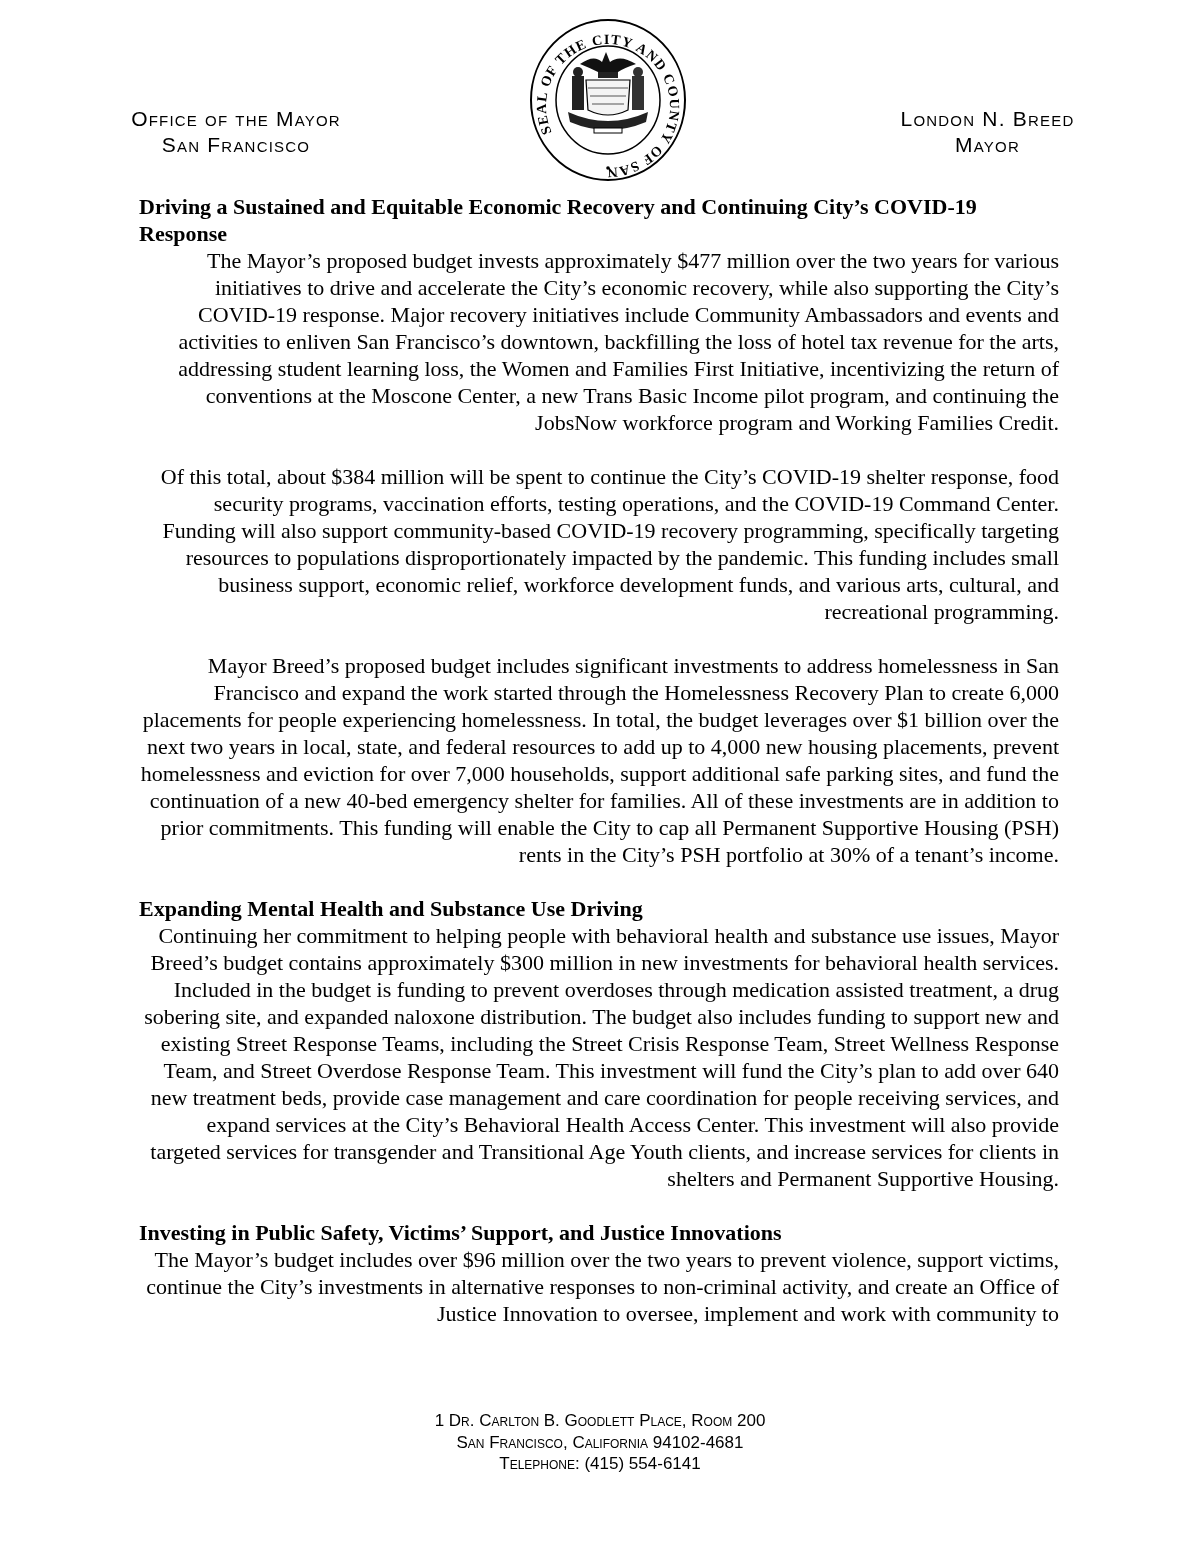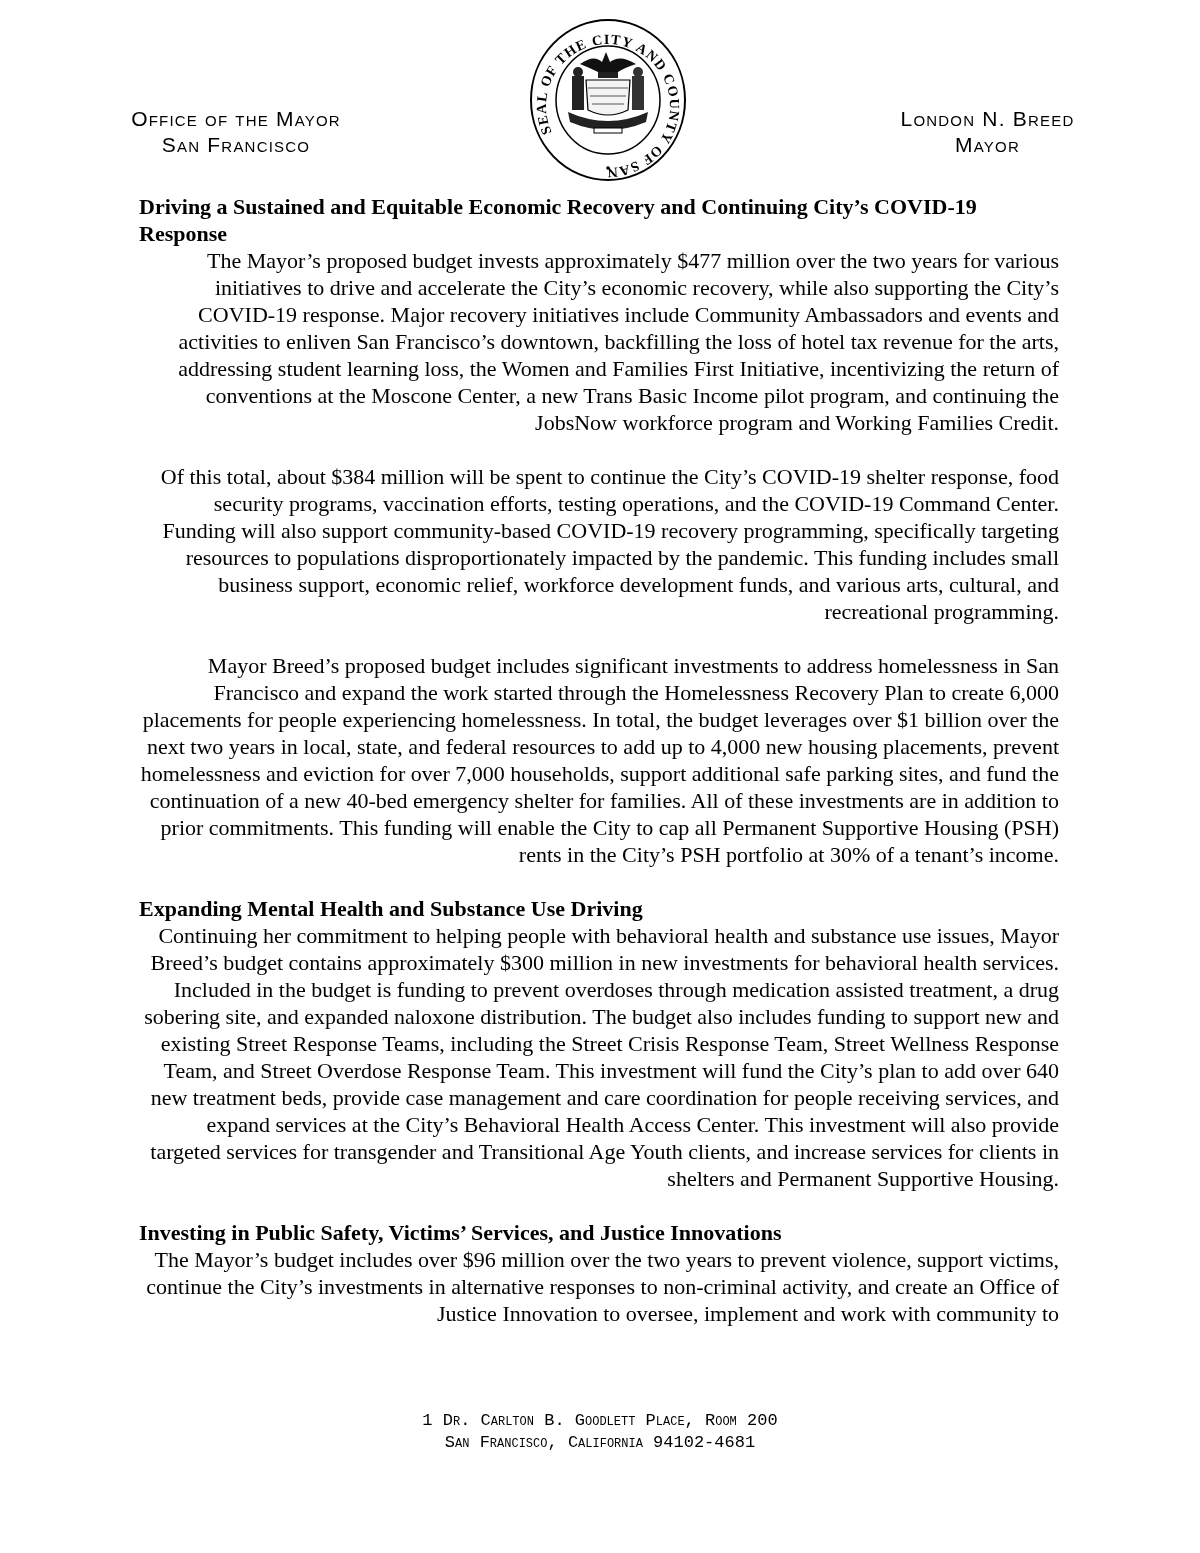--- a/index.html
+++ b/index.html
@@ -23,21 +23,21 @@
     font-family: "Liberation Serif", serif;
     font-size: 22px; line-height: 27px;
   }
   .section { margin: 0 0 27px 0; }
   .heading { font-weight: bold; margin: 0; }
   .para { margin: 0; text-align: right; }
   .para + .para { margin-top: 27px; }
 
   .footer {
     position: absolute; left: 0; top: 1410px; width: 1200px;
-    font-family: Liberation Mono, monospace;
+    font-family: Liberation Sans, sans-serif;
     font-size: 17px; line-height: 21.5px; text-align: center;
     font-variant: small-caps;
   }
   .footer-line { display: block; }
 </style>
 </head>
 <body>
 
 <div class="page">
 
@@ -84,23 +84,24 @@
       <p class="para">Of this total, about $384 million will be spent to continue the City’s COVID-19 shelter response, food security programs, vaccination efforts, testing operations, and the COVID-19 Command Center. Funding will also support community-based COVID-19 recovery programming, specifically targeting resources to populations disproportionately impacted by the pandemic. This funding includes small business support, economic relief, workforce development funds, and various arts, cultural, and recreational programming.</p>
     </div>
     <div class="section">
       <p class="para">Mayor Breed’s proposed budget includes significant investments to address homelessness in San Francisco and expand the work started through the Homelessness Recovery Plan to create 6,000 placements for people experiencing homelessness. In total, the budget leverages over $1 billion over the next two years in local, state, and federal resources to add up to 4,000 new housing placements, prevent homelessness and eviction for over 7,000 households, support additional safe parking sites, and fund the continuation of a new 40-bed emergency shelter for families. All of these investments are in addition to prior commitments. This funding will enable the City to cap all Permanent Supportive Housing (PSH) rents in the City’s PSH portfolio at 30% of a tenant’s income.</p>
     </div>
     <div class="section">
       <p class="heading">Expanding Mental Health and Substance Use Driving</p>
       <p class="para">Continuing her commitment to helping people with behavioral health and substance use issues, Mayor Breed’s budget contains approximately $300 million in new investments for behavioral health services. Included in the budget is funding to prevent overdoses through medication assisted treatment, a drug sobering site, and expanded naloxone distribution. The budget also includes funding to support new and existing Street Response Teams, including the Street Crisis Response Team, Street Wellness Response Team, and Street Overdose Response Team. This investment will fund the City’s plan to add over 640 new treatment beds, provide case management and care coordination for people receiving services, and expand services at the City’s Behavioral Health Access Center. This investment will also provide targeted services for transgender and Transitional Age Youth clients, and increase services for clients in shelters and Permanent Supportive Housing.</p>
     </div>
     <div class="section">
-      <p class="heading">Investing in Public Safety, Victims’ Services, and Justice Innovations</p>
+      <p class="heading">Investing in Public Safety, Victims’ Support, and Justice Innovations</p>
       <p class="para">The Mayor’s budget includes over $96 million over the two years to prevent violence, support victims, continue the City’s investments in alternative responses to non-criminal activity, and create an Office of Justice Innovation to oversee, implement and work with community to</p>
     </div>
   </div>
 
   <div class="footer">
     <span class="footer-line">1 Dr. Carlton B. Goodlett Place, Room 200</span>
     <span class="footer-line">San Francisco, California 94102-4681</span>
+    <span class="footer-line">Telephone: (415) 554-6141</span>
   </div>
 
 </div>
 
 </body></html>

